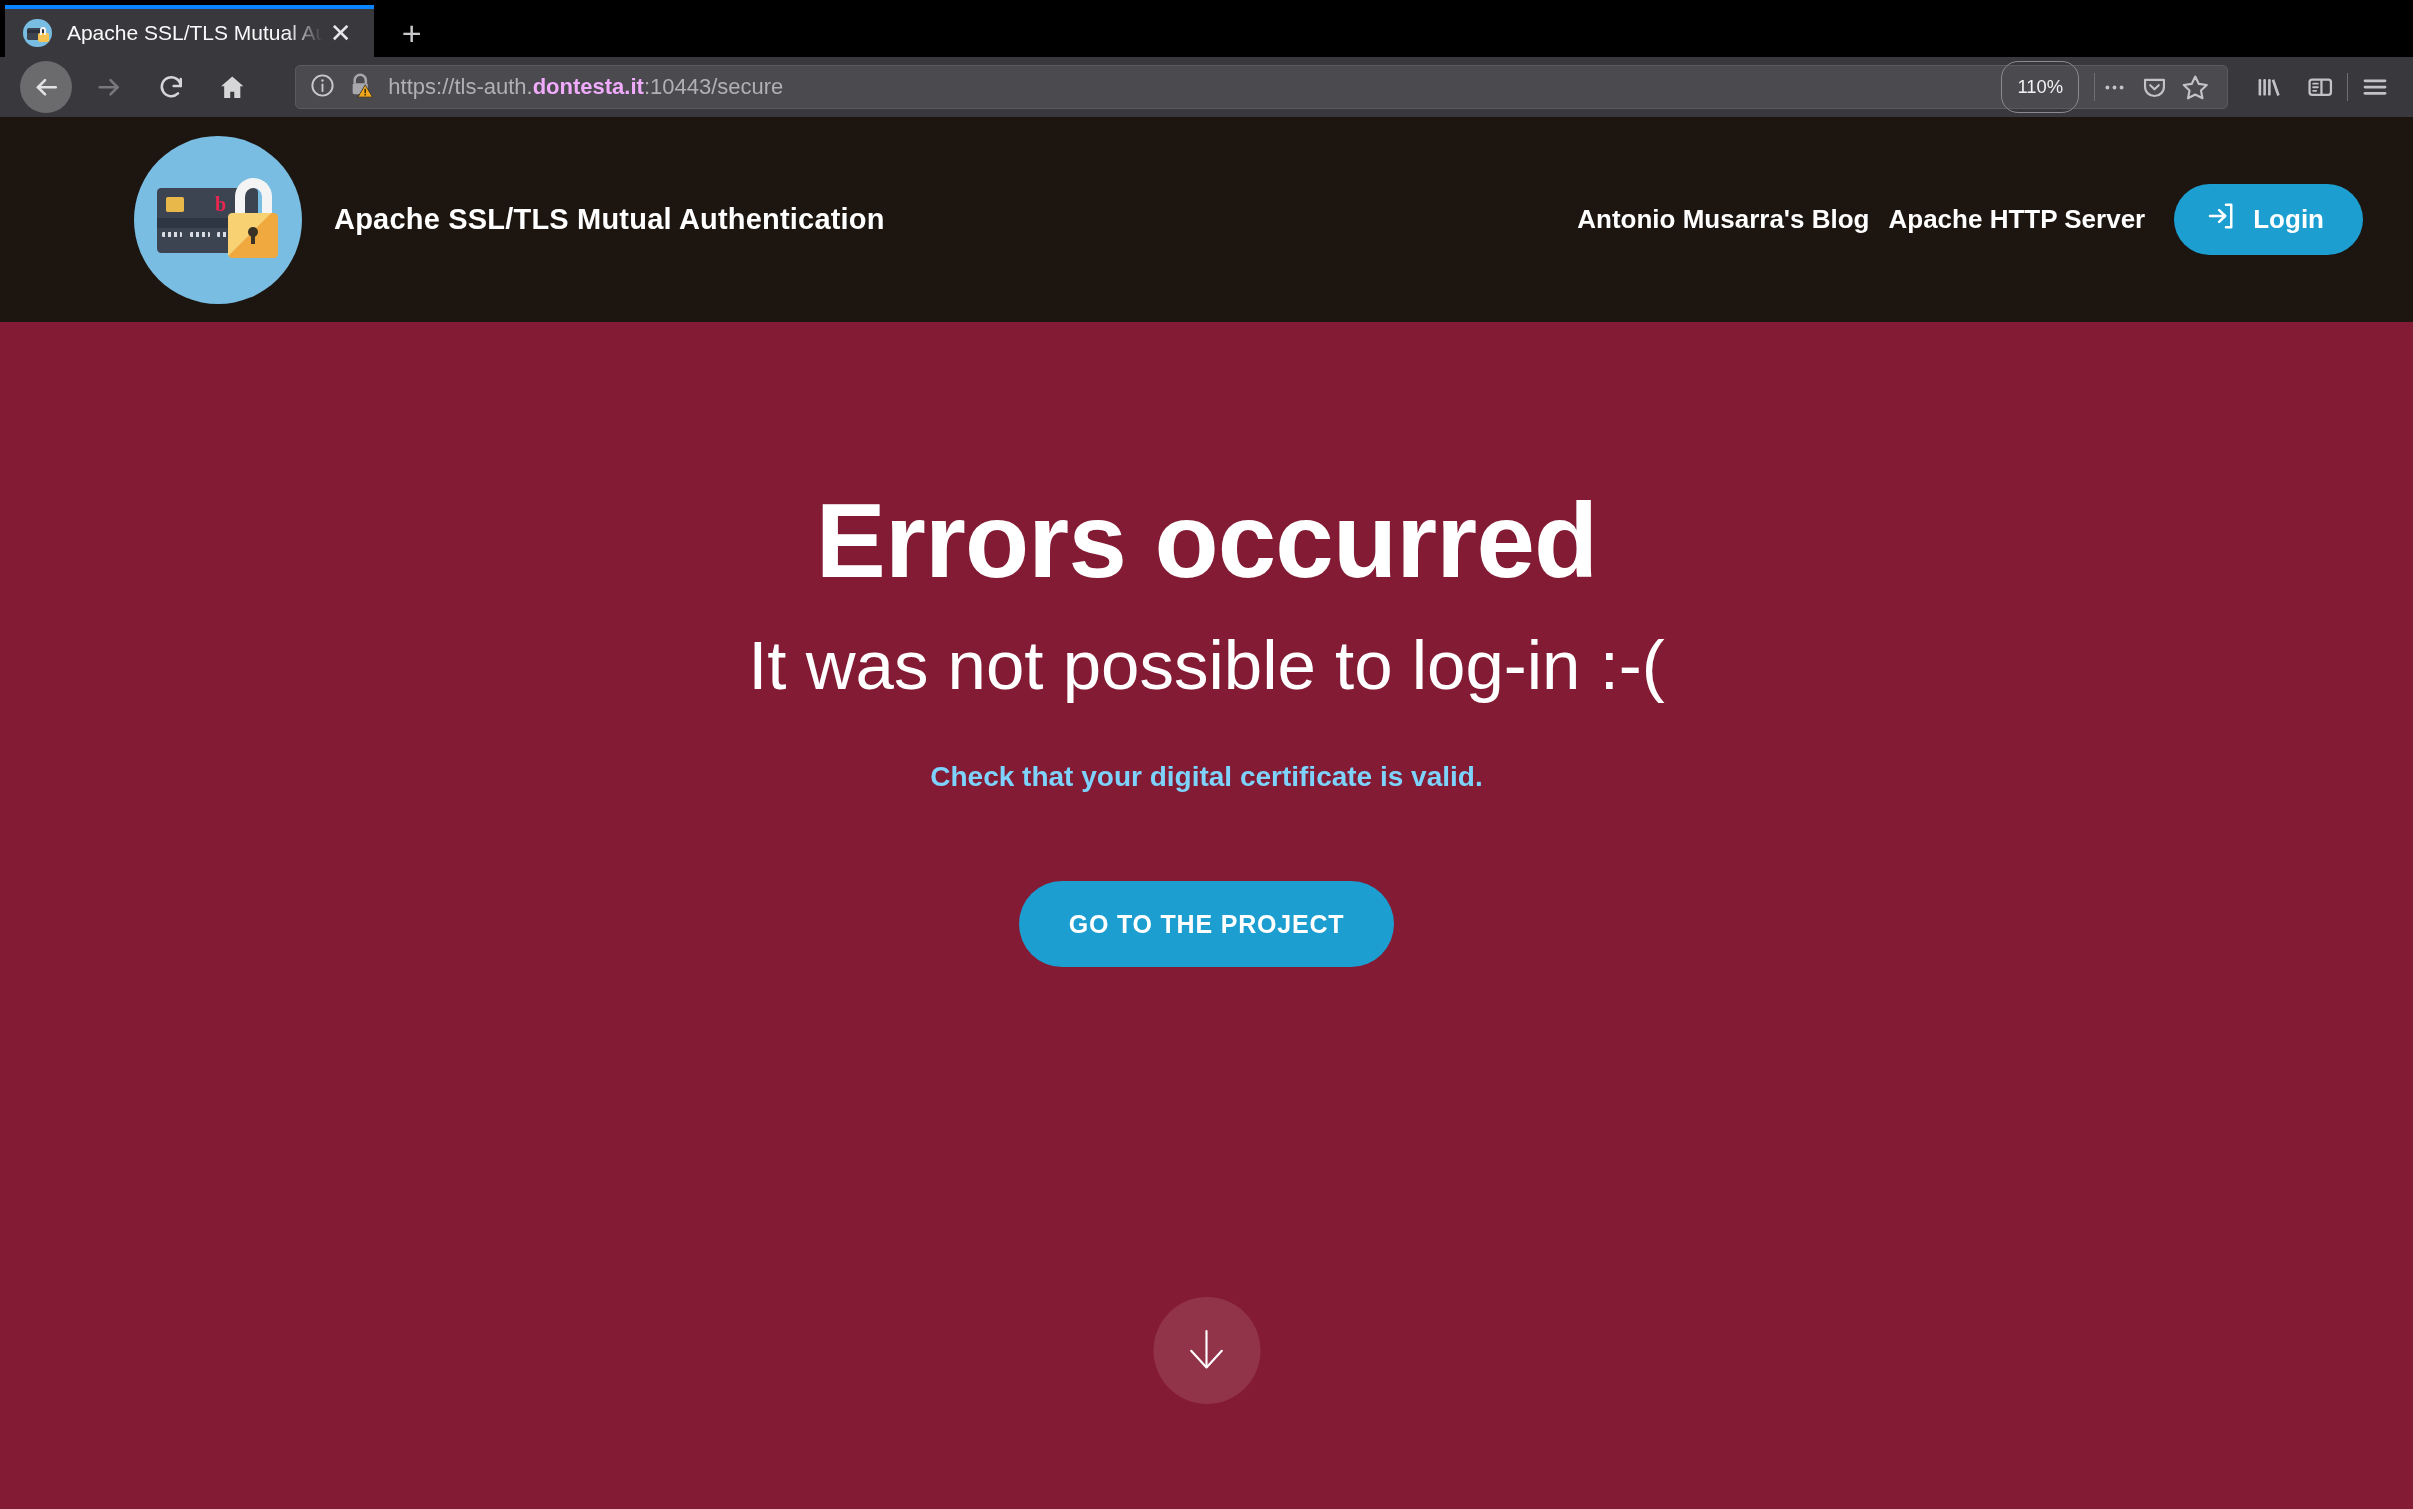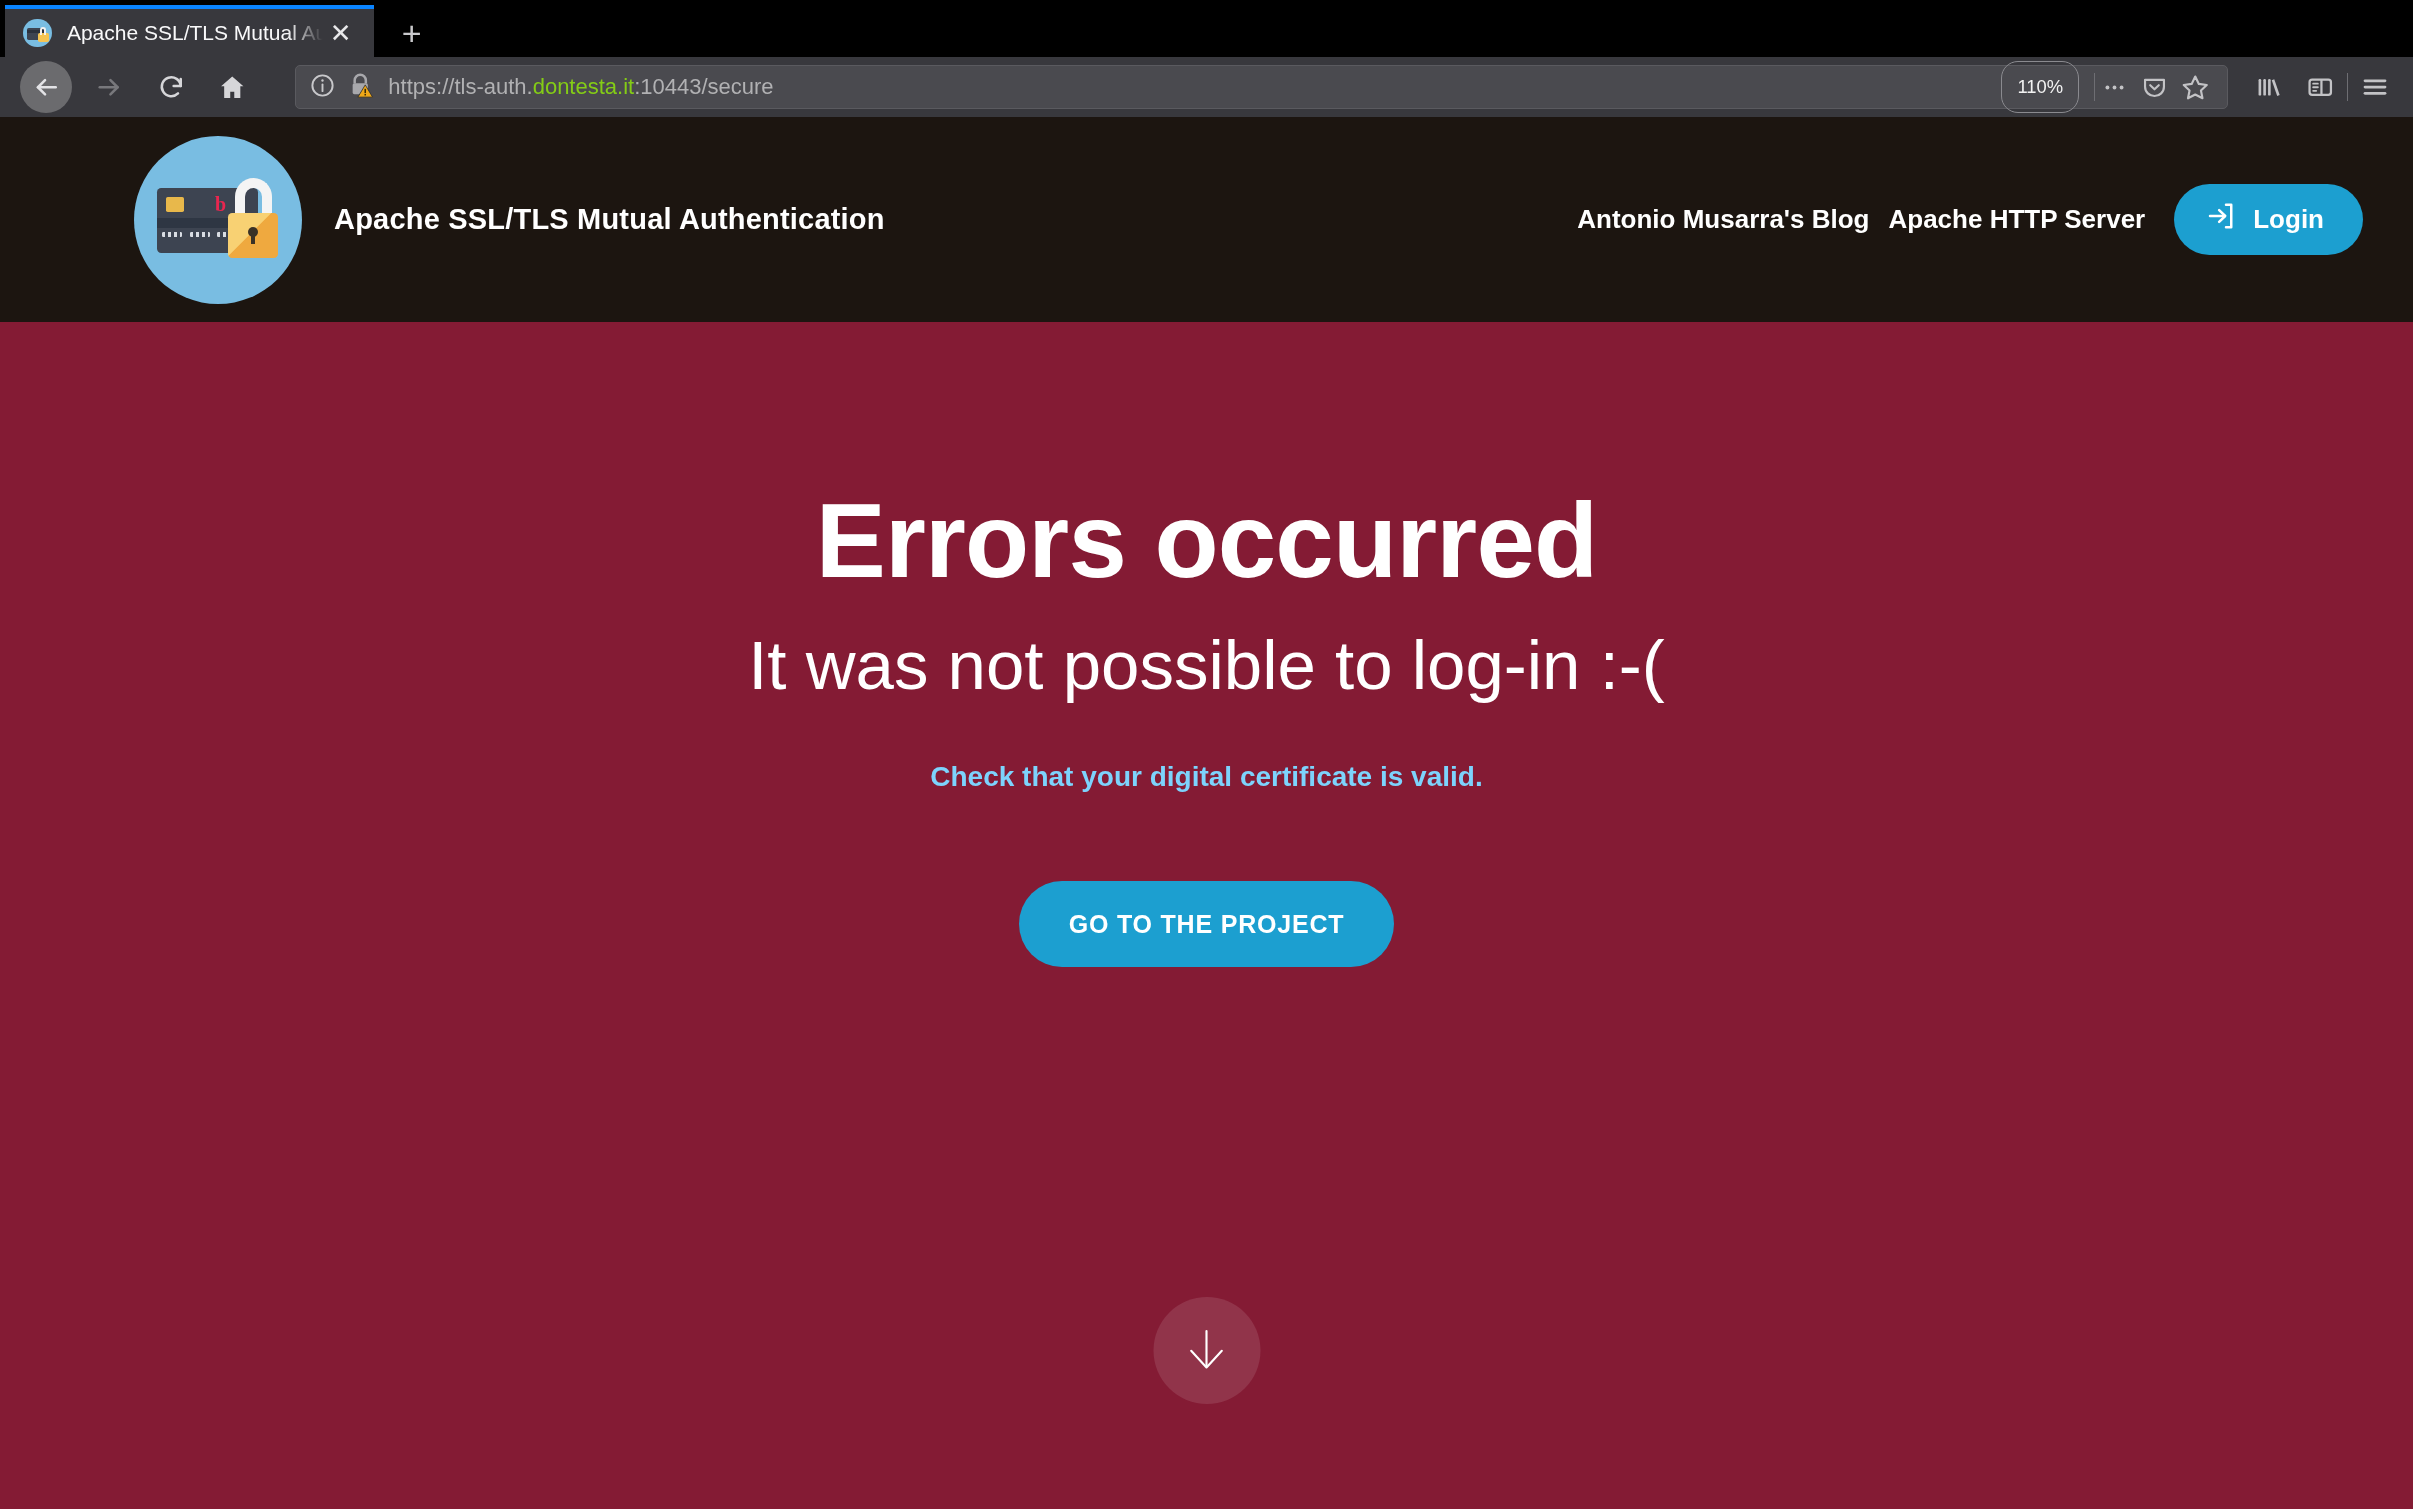--- a/index.html
+++ b/index.html
@@ -154,21 +154,21 @@
 
   .urltext {
     flex: 1 1 auto;
     margin-left: 13.4px;
     font-size: 22px;
     color: #B1B1B3;
     white-space: nowrap;
     overflow: hidden;
     min-width: 0;
   }
-  .urltext .host { color: #84cc16; font-weight: normal; }
+  .urltext .host { color: #f0abfc; font-weight: bold; }
 
   .zoombadge {
     flex: 0 0 auto;
     border: 0.8px solid #8A8A8F;
     border-radius: 17px;
     padding: 14px 15px;
     font-size: 18.4px;
     color: #F2F2F2;
     margin-right: 15px;
     cursor: pointer;

